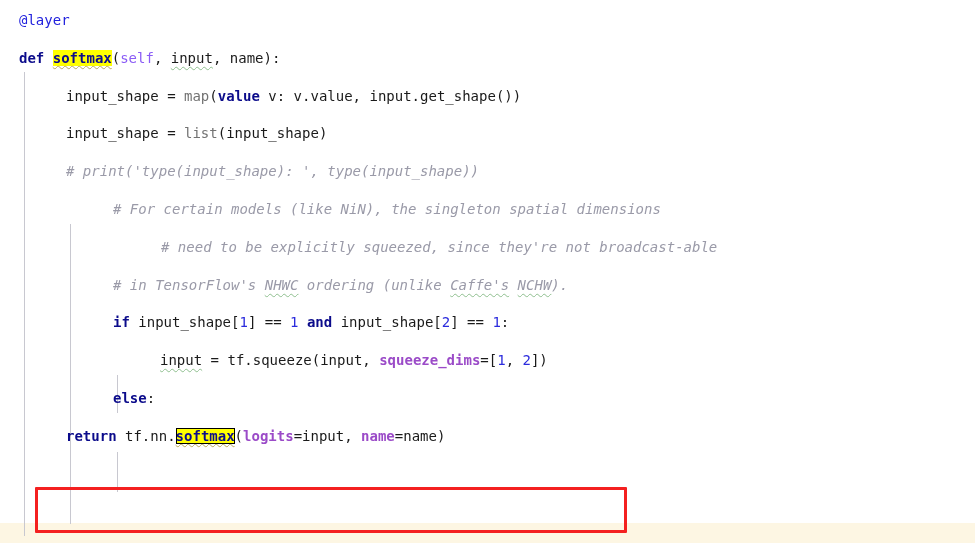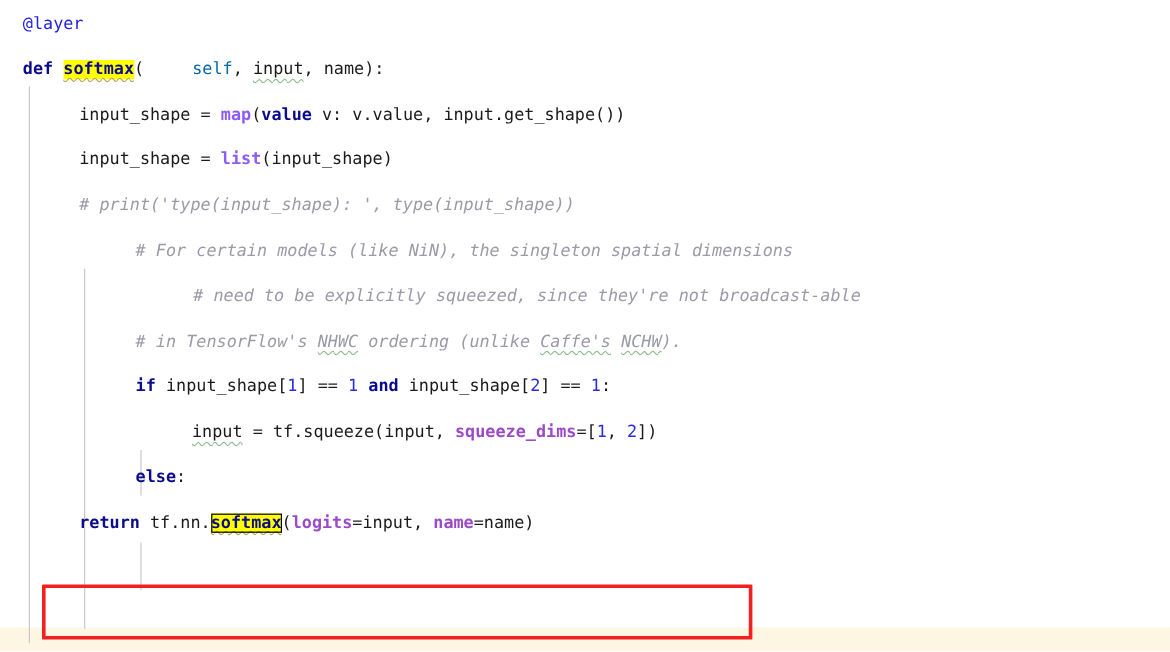--- a/index.html
+++ b/index.html
@@ -31,23 +31,23 @@
     line-height: 37.8px;
     white-space: pre;
     font-size: 14px;
     letter-spacing: 0px;
     color: #1a1a1a;
   }
 
   
   .tok-decorator { color: #2222dd; }
   .tok-kw        { color: #0b0b8b; font-weight: bold; }
-  .tok-builtin   { color: #8b5cf6; font-weight: bold; }
+  .tok-builtin   { color: #737373; }
   .tok-num       { color: #2b2bdd; }
-  .tok-param     { color: #0369a1; margin-left: 40px; }
+  .tok-param     { color: #8b5cf6; }
   .tok-kwarg     { color: #9b4bc8; font-weight: bold; }
   .tok-str       { color: #0b8b8b; }
   .tok-plain     { color: #1a1a1a; }
   .tok-comment   { color: #9a9aa8; font-style: italic; }
   .tok-op        { color: #1a1a1a; }
 
   
   .hl {
     background: #ffff00;
     color: #0b0b8b;

